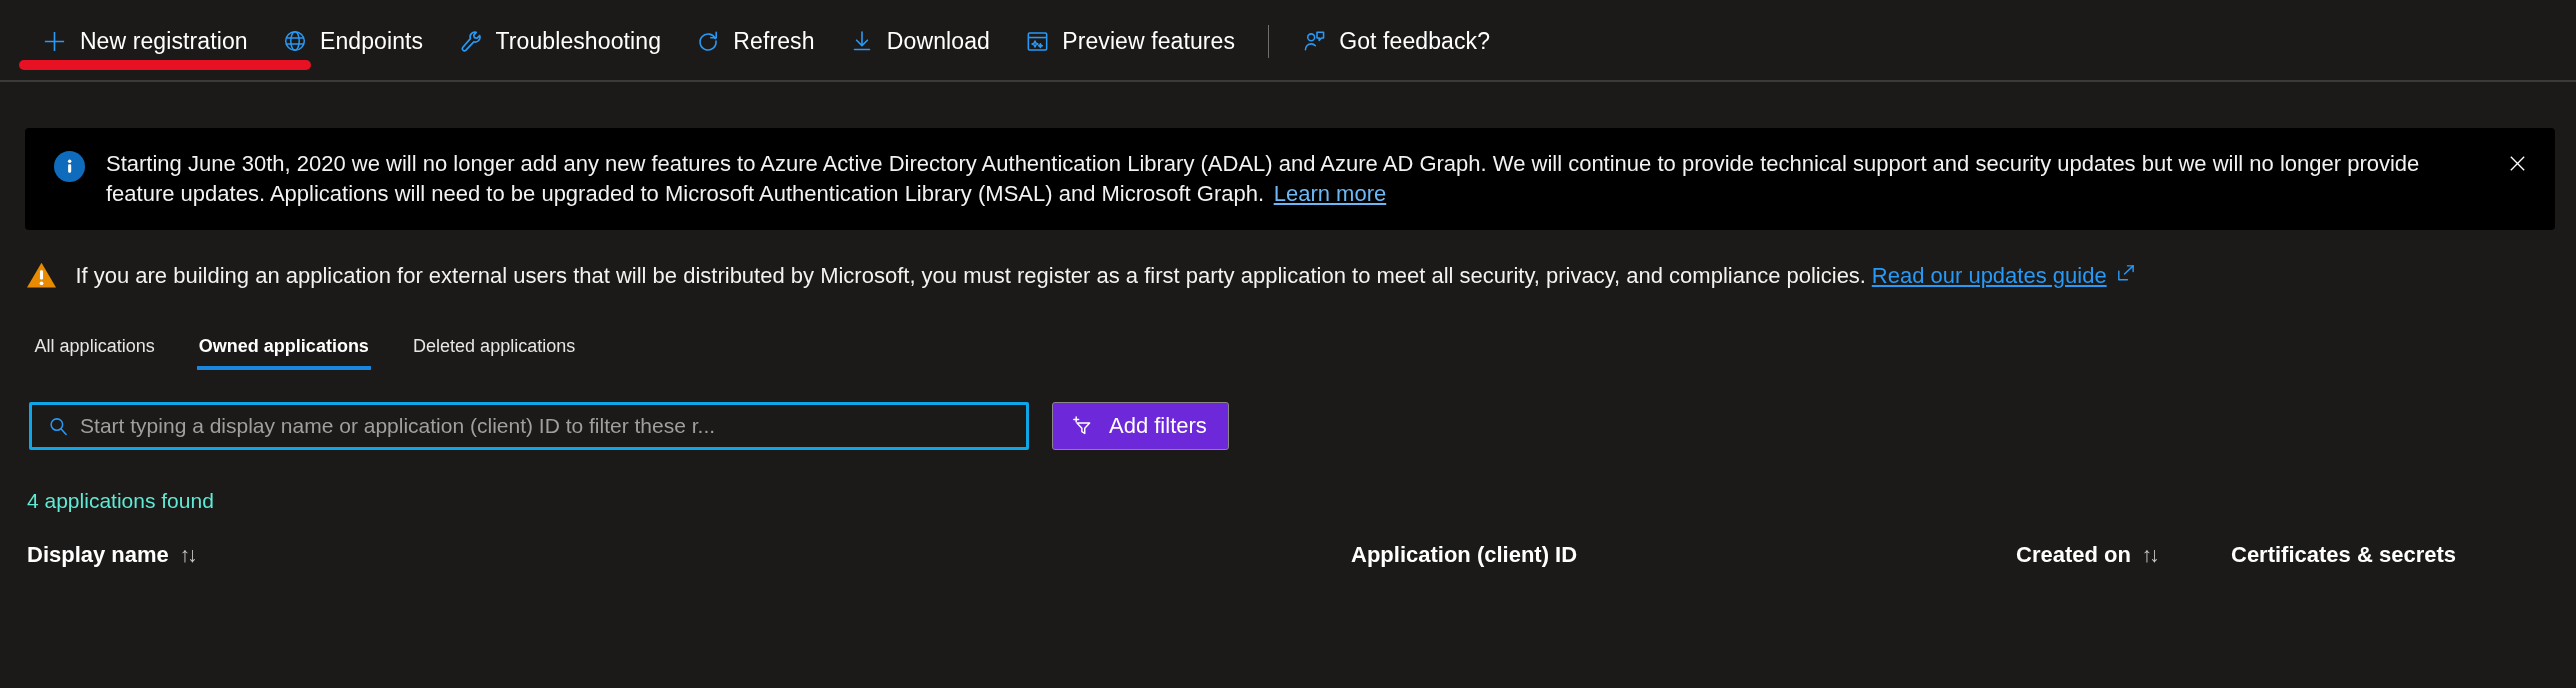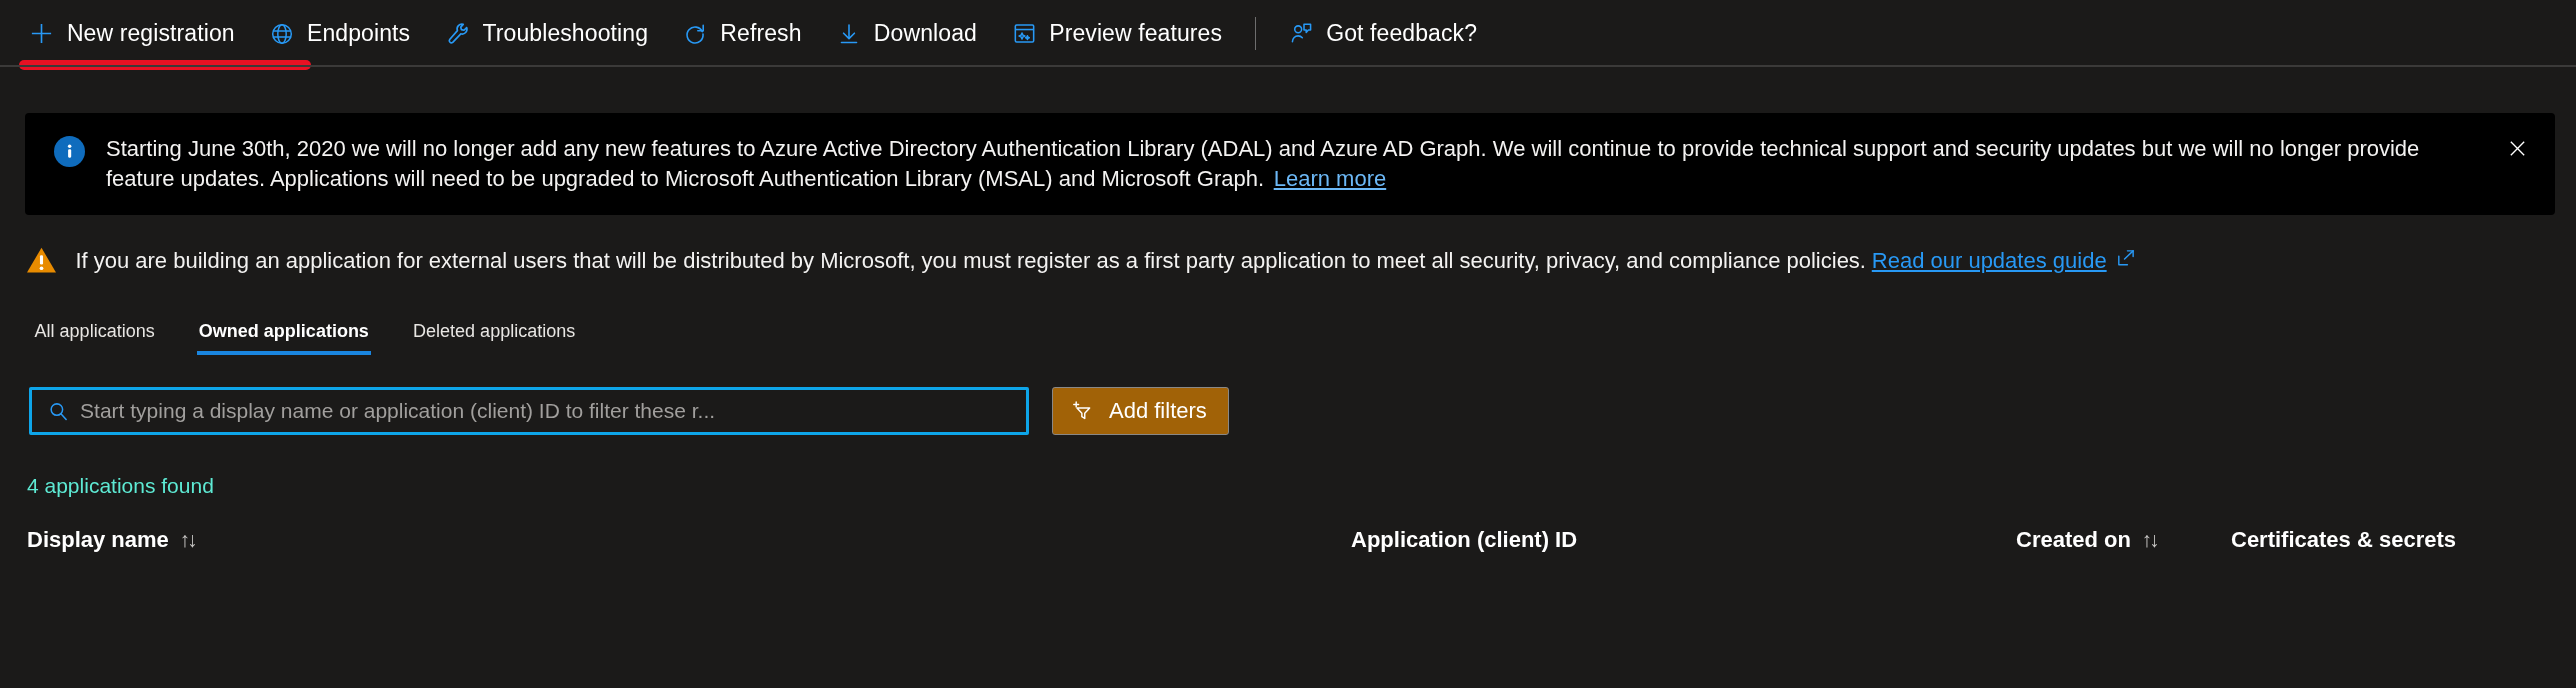--- a/index.html
+++ b/index.html
@@ -13,24 +13,24 @@
 
   body {
     font-family: "Liberation Sans", sans-serif;
     color: #ffffff;
     -webkit-font-smoothing: antialiased;
   }
 
   
   .commandbar {
     position: relative;
-    height: 67px;
-    display: flex;
-    align-items: center;
-    padding-left: 12px;
+    height: 82px;
+    display: flex;
+    align-items: center;
+    padding-left: 25px;
     gap: 0px;
   }
   .cmd {
     display: flex;
     align-items: center;
     gap: 12.5px;
     height: 56px;
     padding: 0 17.4px;
     cursor: pointer;
     position: relative;
@@ -224,21 +224,21 @@
     font-size: 21px;
     color: #ffffff;
     margin-left: 9.6px;
   }
   .search-input::placeholder { color: #a19f9d; }
 
   .addfilters-btn {
     height: 48px;
     border: 1px solid #8a8886;
     border-radius: 2.9px;
-    background: #a16207;
+    background: #6d28d9;
     display: flex;
     align-items: center;
     gap: 11.6px;
     padding: 0 21px 0 17.4px;
     cursor: pointer;
   }
   .addfilters-btn .af-label {
     font-size: 22px;
     color: #ffffff;
     white-space: nowrap;

